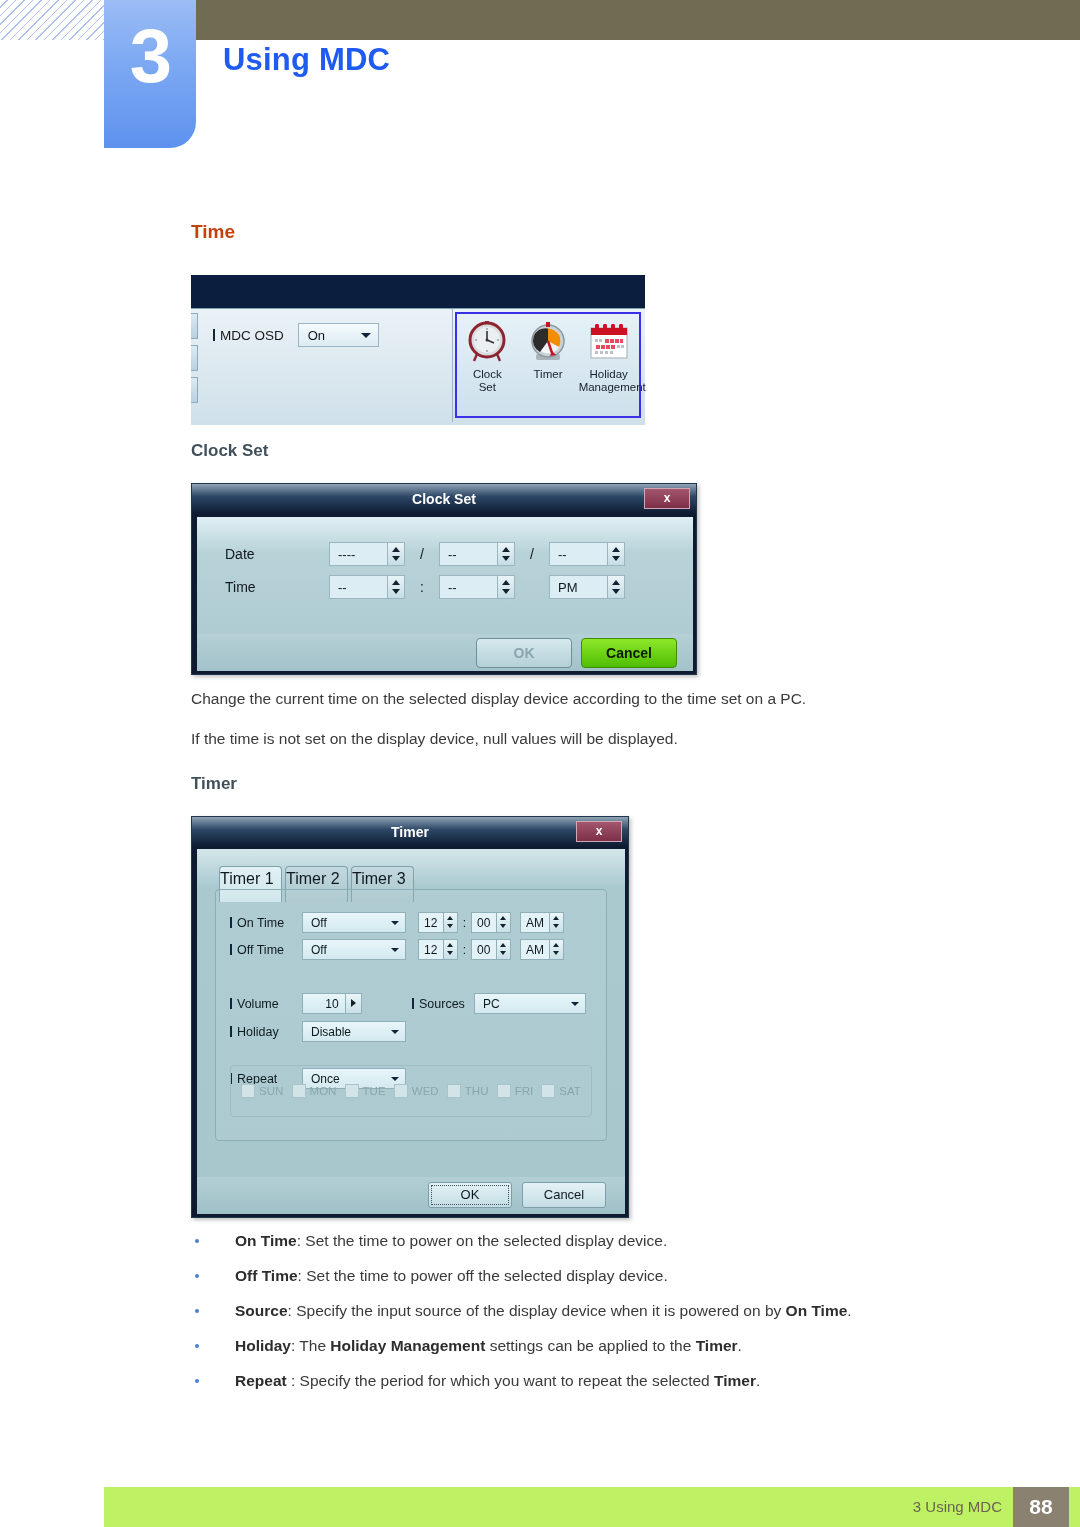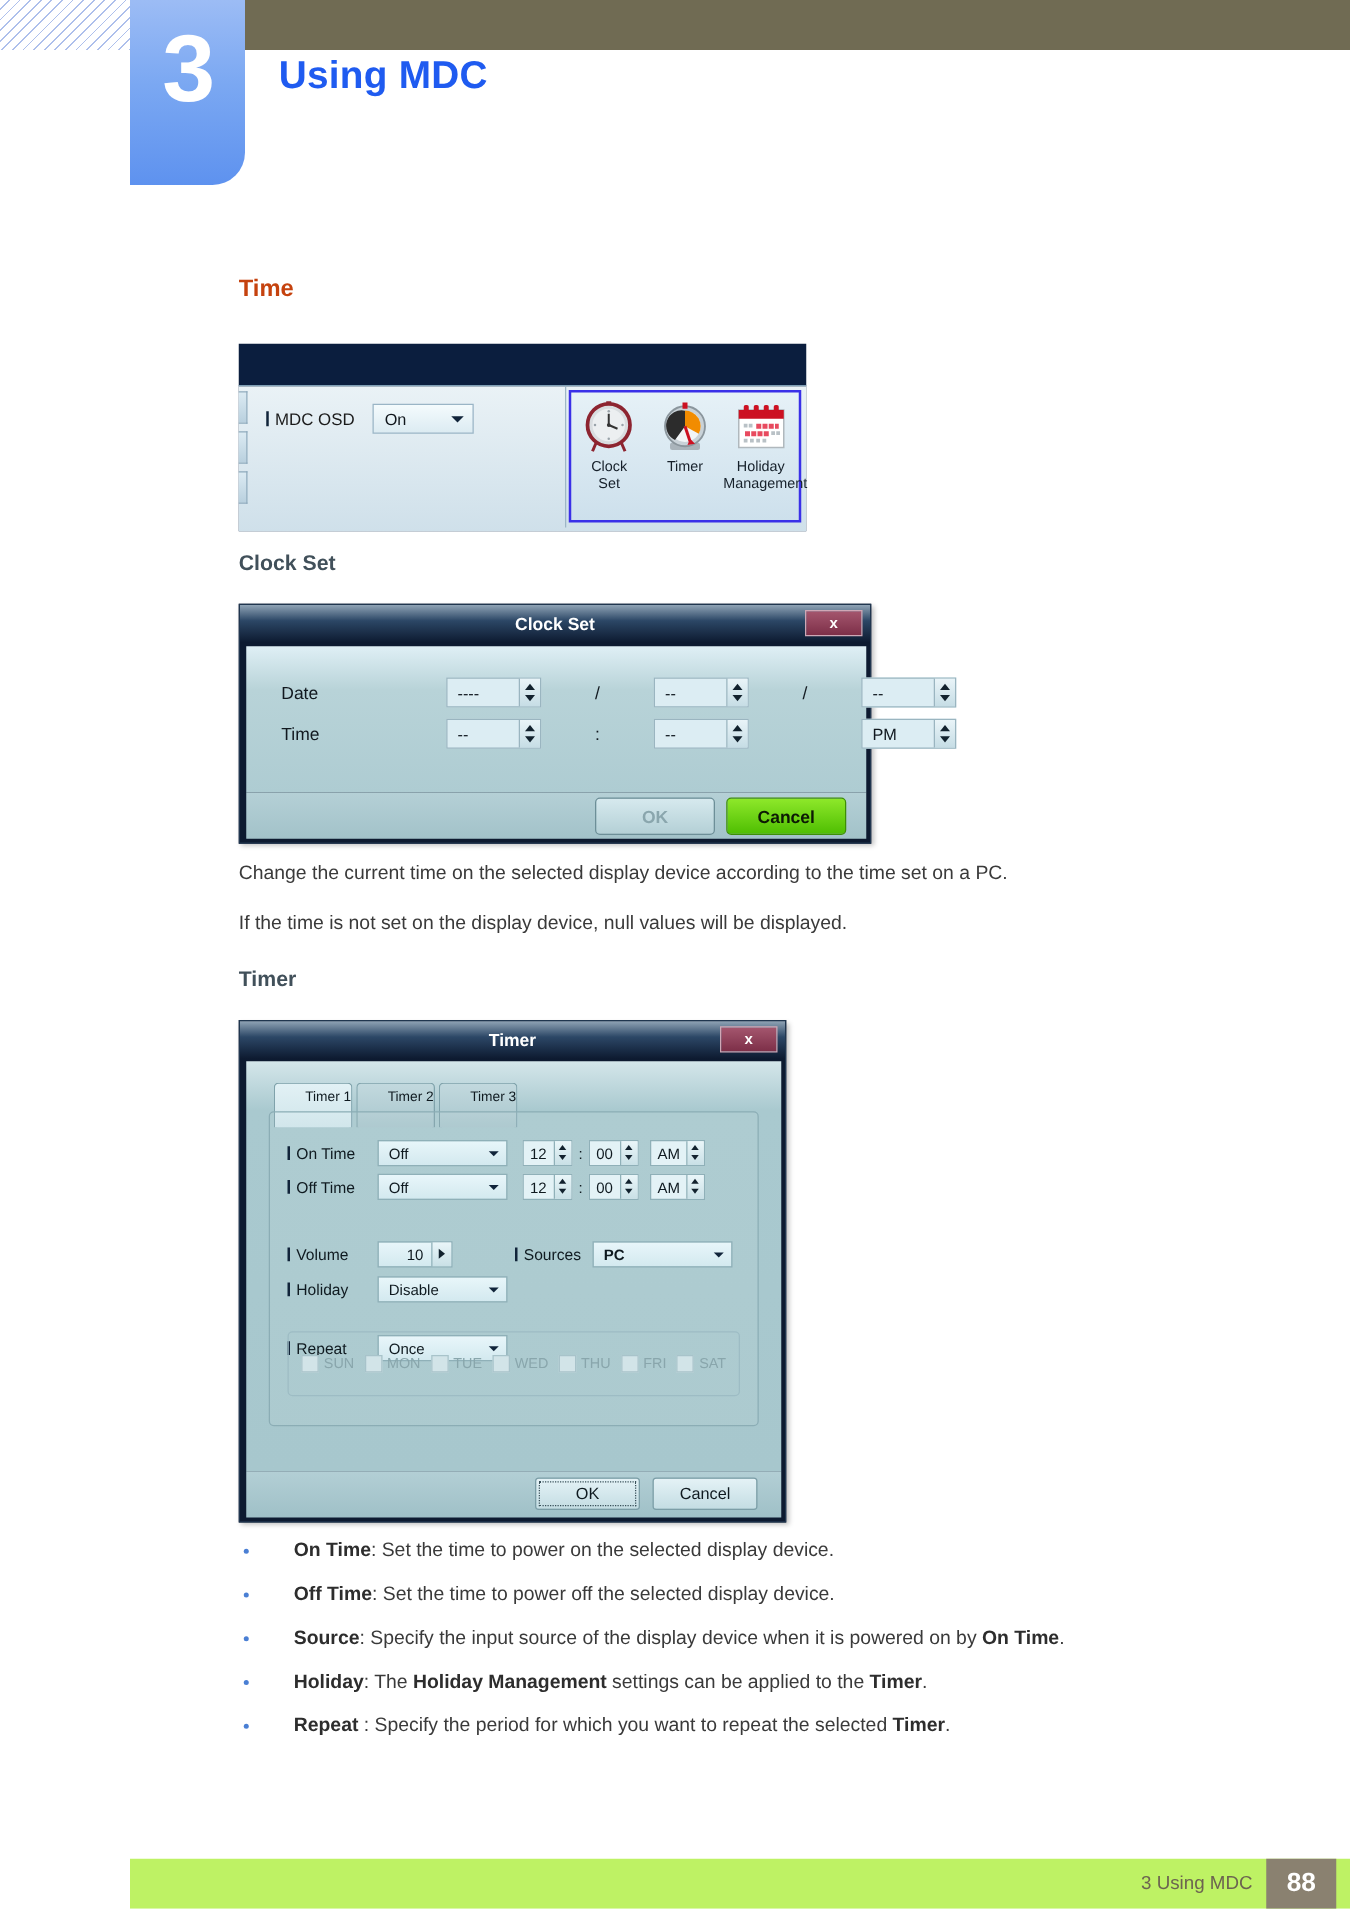--- a/index.html
+++ b/index.html
@@ -272,21 +272,20 @@
   .cs-footer {
     position: absolute;
     left: 5px; top: 150px;
     width: 496px; height: 37px;
     background: linear-gradient(180deg,#b5d0d6 0%, #a2c2c9 100%);
   }
   .cs-row {
     position: absolute;
     display: flex;
     align-items: center;
-    gap: 28px;
   }
   .cs-row .lbl {
     width: 104px;
     font-size: 14px;
     color: #11181f;
   }
   .spinner {
     position: relative;
     width: 76px; height: 24px;
     background: #dcedf3;
@@ -358,22 +357,22 @@
     width: 428px; height: 37px;
     background: linear-gradient(180deg,#b3cfd5 0%, #9fc0c7 100%);
   }
   .tm-tabs {
     position: absolute;
     left: 22px; top: 17px;
     display: flex;
   }
   .tm-tab {
     width: 63px; height: 36px;
-    font-size: 11px;
-    text-align: right;
+    font-size: 16px;
+    text-align: left;
     line-height: 23px;
     border: 1px solid #7fa2ab;
     border-bottom: none;
     border-top-left-radius: 4px;
     border-top-right-radius: 4px;
     box-sizing: border-box;
     color: #0f1a20;
     margin-right: 3px;
   }
   .tm-tab.active   { background: linear-gradient(180deg,#e2f1f5,#cfe5ea); }
@@ -831,21 +830,21 @@
         <span class="tm-lbl">Volume</span>
         <div class="vol-spin">
           <span>10</span>
           <span class="rt">
               <i></i>
             </span>
         </div>
       </div>
       <div class="tm-row" style="left:196px; top:103px;">
         <span class="tm-lbl" style="width:62px;">Sources</span>
-        <div class="tm-combo" style="width:112px;font-weight:bold;">
+        <div class="tm-combo" style="width:112px;">
           <span>PC</span>
           <span class="caret"></span>
         </div>
       </div>
 
       <div class="tm-row" style="left:14px; top:131px;">
         <span class="tm-lbl">Holiday</span>
         <div class="tm-combo">
           <span>Disable</span>
           <span class="caret"></span>

